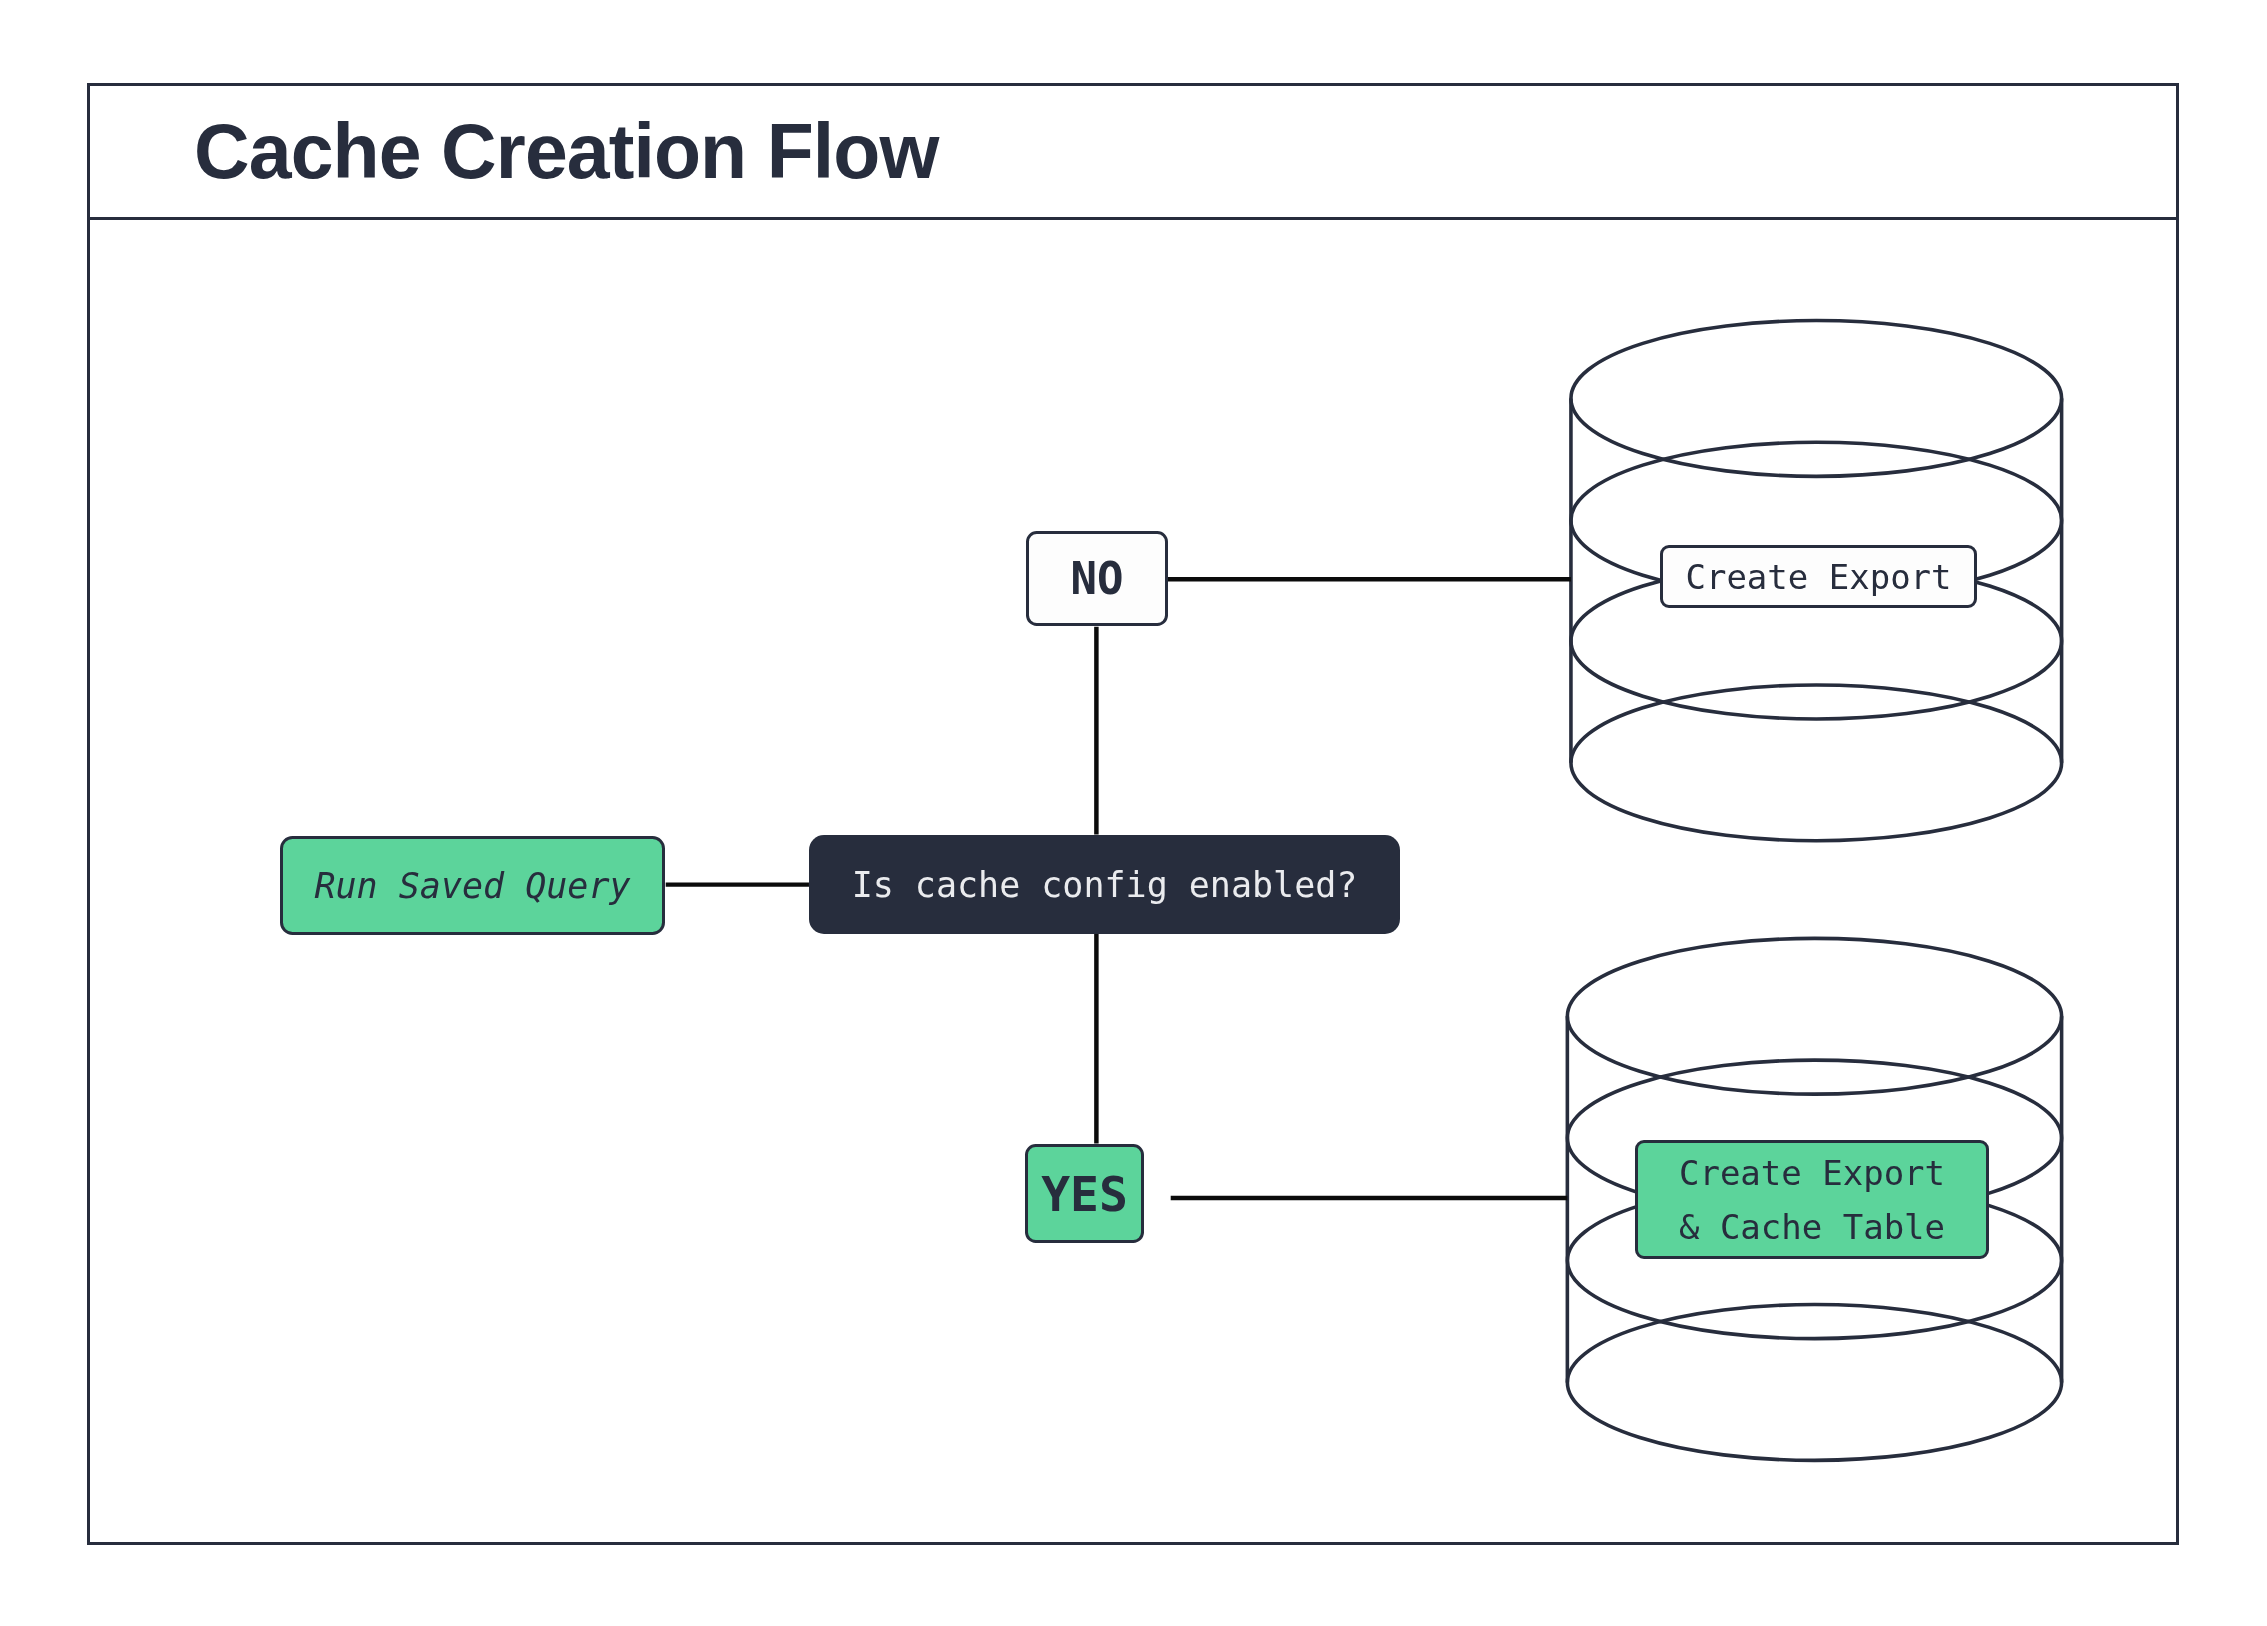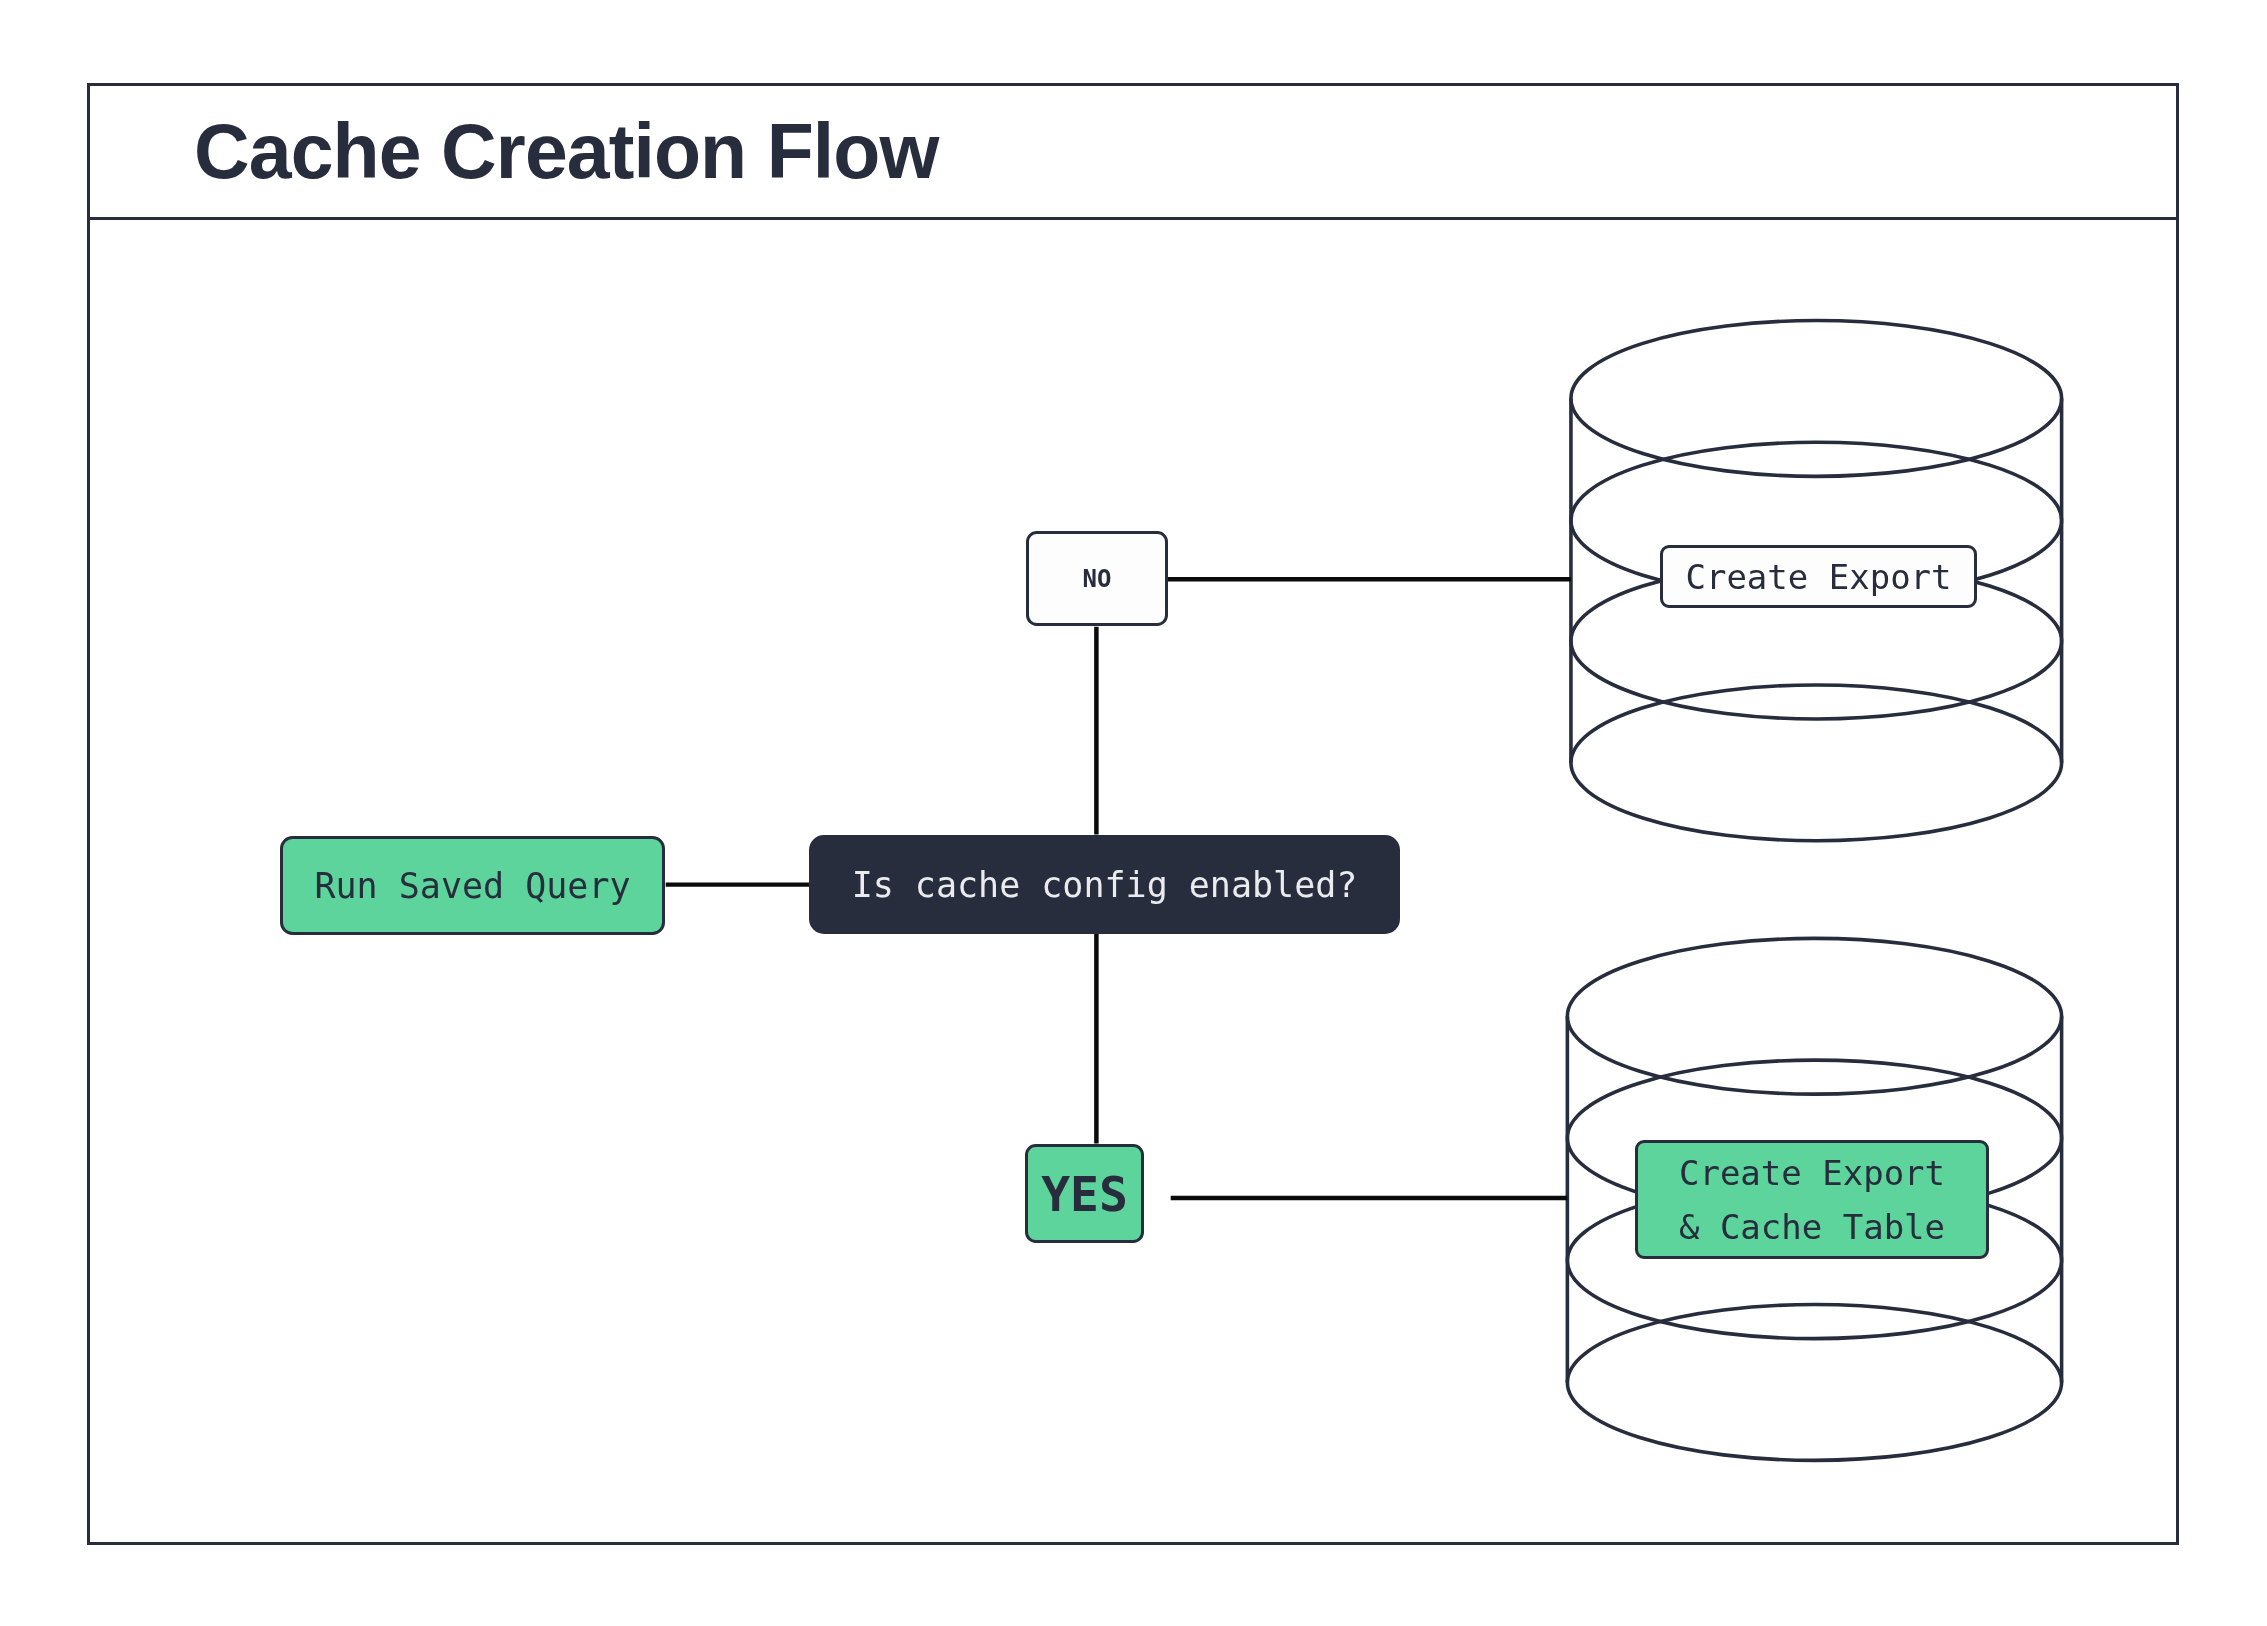--- a/index.html
+++ b/index.html
@@ -43,34 +43,35 @@
     position:absolute;
     display:flex;align-items:center;justify-content:center;
     text-align:center;
   }
   .node-start{
     left:280px;top:836px;width:385px;height:99px;
     background:var(--green);
     border:3.6px solid var(--ink);
     border-radius:12.5px;
     font-size:35px;
+    font-style:italic;
   }
   .node-decision{
     left:809px;top:835px;width:591px;height:99px;
     background:var(--dark-fill);
     border-radius:15px;
     color:var(--light-text);
     font-size:35px;
   }
   .node-no{
     left:1026px;top:531px;width:142px;height:95px;
     background:var(--node-white);
     border:3.6px solid var(--ink);
     border-radius:10.7px;
-    font-size:24px;font-weight:bold;
+    font-size:44px;font-weight:bold;
   }
   .node-yes{
     left:1025px;top:1144px;width:119px;height:99px;
     background:var(--green);
     border:3.6px solid var(--ink);
     border-radius:10.7px;
     font-size:48px;font-weight:bold;
   }
   .node-export{
     left:1660px;top:545px;width:317px;height:63px;

